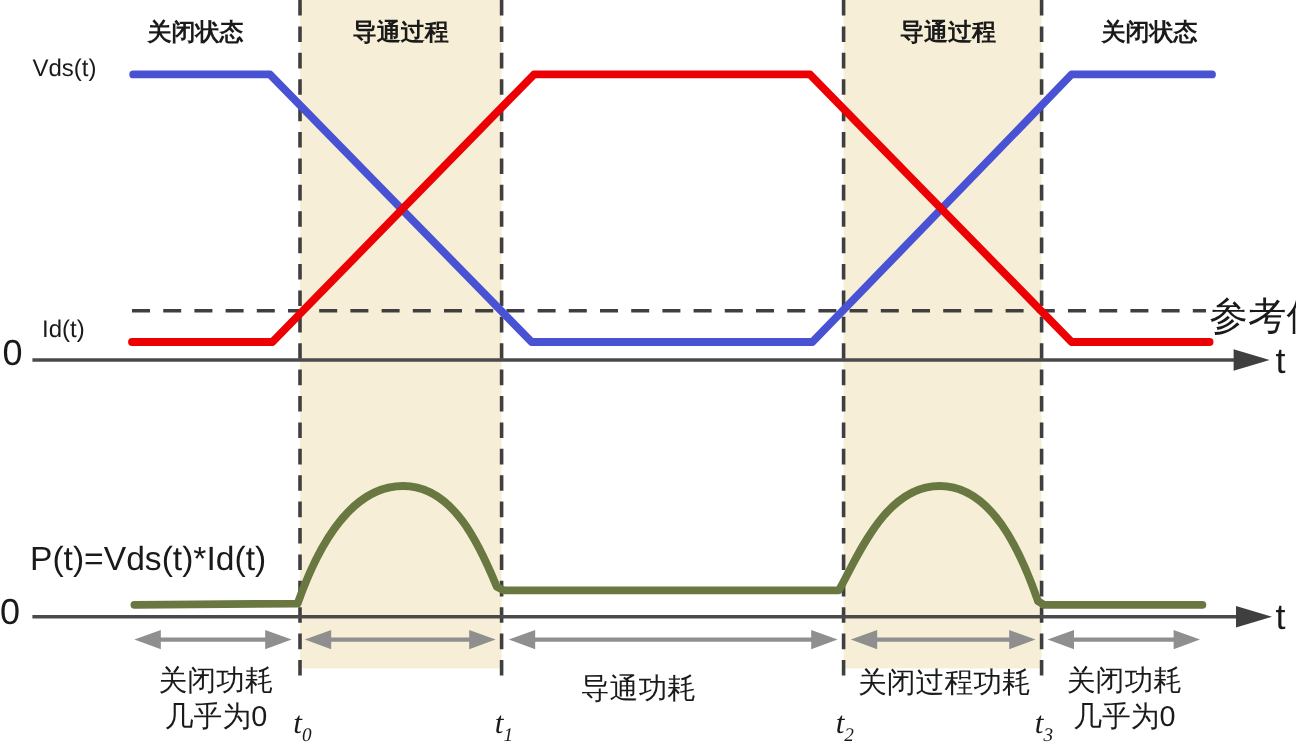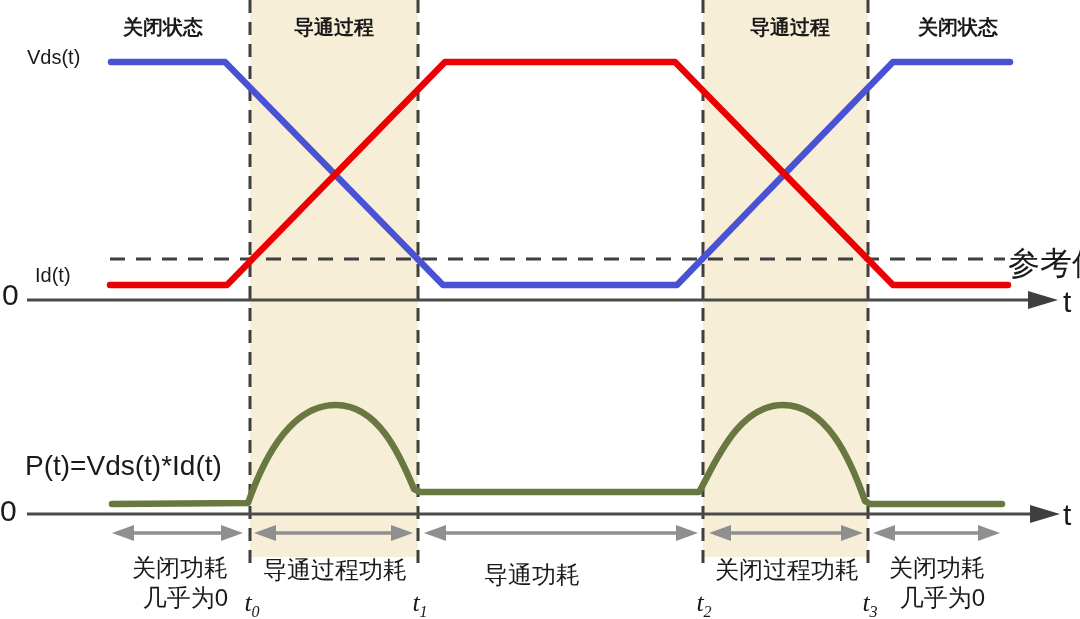--- a/index.html
+++ b/index.html
@@ -7,21 +7,21 @@
          font-family:"Liberation Sans",sans-serif;color:#1a1a1a;}
   #diagram{position:absolute;left:0;top:0;}
   .lbl{position:absolute;white-space:nowrap;line-height:1.1;}
   .center{transform:translateX(-50%);}
   .zone{font-size:20px;top:16px;font-weight:bold;}
   .curve-name{font-size:20px;}
   .zero{font-size:30px;}
   .axis-t{font-size:30px;}
   .ref{font-size:32px;}
   .loss{font-size:24px;text-align:center;}
-  .loss2{font-size:24px;text-align:right;line-height:30px;}
+  .loss2{font-size:24px;text-align:center;line-height:30px;}
   .tmark{font-family:"Liberation Serif",serif;font-style:italic;font-size:26px;top:589px;text-align:center;}
   .tmark sub{font-size:16px;line-height:0;}
 </style>
 </head>
 <body>
 
 <div id="stage">
 
   <svg id="diagram" width="1080" height="619" viewBox="0 0 1080 619">
     <g id="g-bands">
@@ -79,21 +79,20 @@
 
   <div class="lbl zero" style="left:2px;top:278px">0</div>
   <div class="lbl zero" style="left:0px;top:494px">0</div>
   <div class="lbl axis-t" style="left:1063px;top:285px">t</div>
   <div class="lbl axis-t" style="left:1063px;top:498px">t</div>
 
   <div class="lbl loss2 center" style="left:180px;top:553px">
     <div>关闭功耗</div>
     <div>几乎为0</div>
   </div>
-  <div class="lbl loss center" style="left:335px;top:557px">导通过程功耗</div>
   <div class="lbl loss center" style="left:532px;top:562px">导通功耗</div>
   <div class="lbl loss center" style="left:787px;top:557px">关闭过程功耗</div>
   <div class="lbl loss2 center" style="left:937px;top:553px">
     <div>关闭功耗</div>
     <div>几乎为0</div>
   </div>
 
   <div class="lbl tmark center" style="left:252px"><span>t</span><sub>0</sub></div>
   <div class="lbl tmark center" style="left:420px"><span>t</span><sub>1</sub></div>
   <div class="lbl tmark center" style="left:704px"><span>t</span><sub>2</sub></div>

